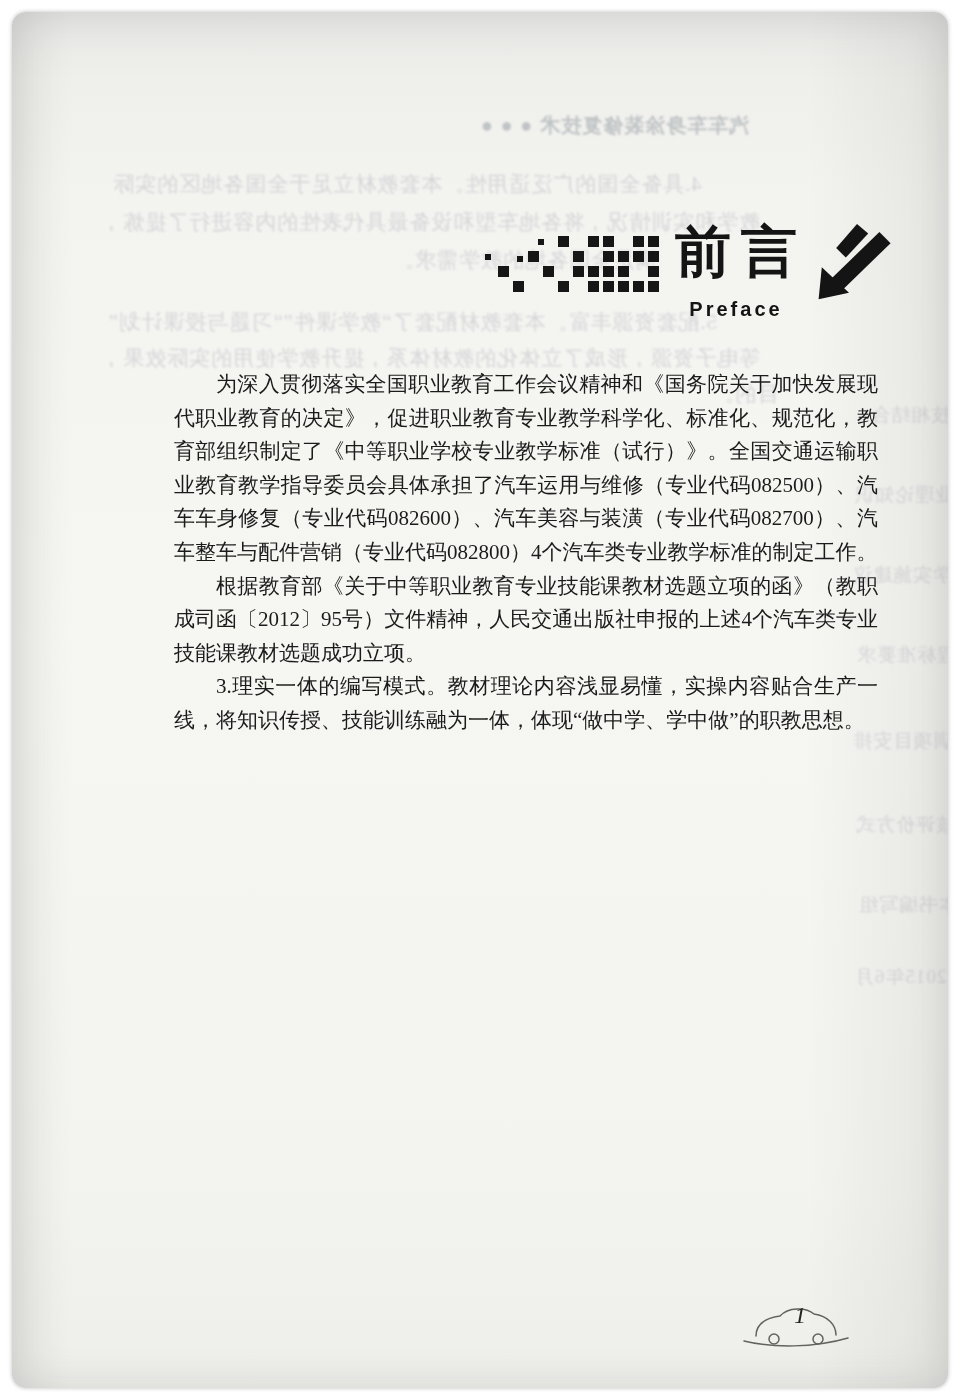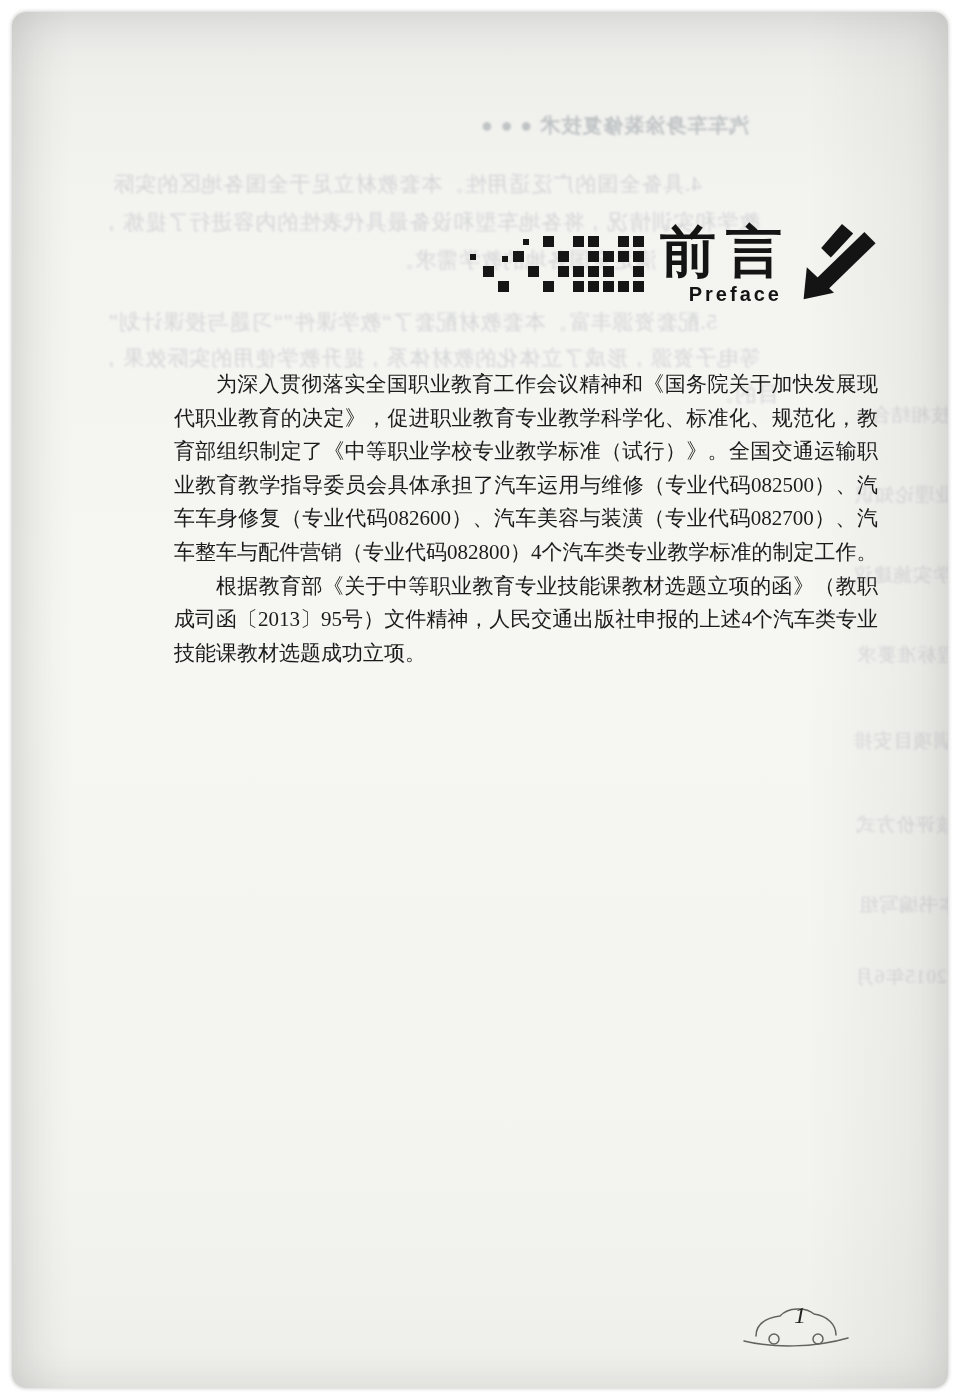--- a/index.html
+++ b/index.html
@@ -13,28 +13,28 @@
         background:linear-gradient(90deg,rgba(0,0,0,.05) 0,rgba(0,0,0,0) 60px,rgba(0,0,0,0) 85%,rgba(0,0,0,.06) 100%);}
 
   
   .bleed{position:absolute;color:#8d949c;opacity:.30;filter:blur(1.3px);
          transform:scaleX(-1);white-space:nowrap;font-size:21px;letter-spacing:1px;}
   .bleed.head{font-family:"Liberation Sans",sans-serif;font-weight:700;
               color:#7d868e;opacity:.42;font-size:20px;}
   .bleed.frag{font-size:19px;opacity:.26;}
 
   
-  .preface-header{position:absolute;top:212px;left:0;right:66px;
+  .preface-header{position:absolute;top:212px;left:0;right:51px;
         display:flex;justify-content:flex-end;align-items:flex-start;z-index:3;}
   .mosaic{margin-top:12px;margin-right:14px;}
   .title-block{text-align:right;color:#141414;}
   .preface-title{font-family:"Liberation Sans","DejaVu Sans",sans-serif;
         font-weight:900;font-size:56px;line-height:1;letter-spacing:10px;margin-right:-10px;}
   .preface-subtitle{font-family:"Liberation Sans","DejaVu Sans",sans-serif;
-        font-weight:700;font-size:20px;letter-spacing:3px;margin-top:3px;}
+        font-weight:700;font-size:20px;letter-spacing:3px;margin-top:18px;text-align:center;}
   .arrow{margin-left:12px;margin-top:-6px;}
 
   
   .content{position:absolute;top:356px;left:162px;right:70px;z-index:2;
         font-size:21px;line-height:33.6px;text-align:justify;color:#1b1b1b;}
   .content p{margin:0;text-indent:2em;}
 
   
   .pagenum{position:absolute;left:730px;top:1288px;width:110px;height:60px;z-index:2;}
   .pagenum .num{position:absolute;left:52px;top:2px;font-style:italic;
@@ -105,21 +105,22 @@
       <g fill="#141414">
         <polygon points="88,10 102,24 36,88 22,74"></polygon>
         <polygon points="12,94 16,54 50,86"></polygon>
         <polygon points="60,0 74,12 46,42 34,30"></polygon>
       </g>
     </svg>
   </div>
 
   <div class="content">
     <p>为深入贯彻落实全国职业教育工作会议精神和《国务院关于加快发展现代职业教育的决定》，促进职业教育专业教学科学化、标准化、规范化，教育部组织制定了《中等职业学校专业教学标准（试行）》。全国交通运输职业教育教学指导委员会具体承担了汽车运用与维修（专业代码082500）、汽车车身修复（专业代码082600）、汽车美容与装潢（专业代码082700）、汽车整车与配件营销（专业代码082800）4个汽车类专业教学标准的制定工作。</p>
-    <p>根据教育部《关于中等职业教育专业技能课教材选题立项的函》（教职成司函〔2013〕95号）文件精神，人民交通出版社申报的上述4个汽车类专业技能课教材选题成功立项。</p>
+    <p>根据教育部《关于中等职业教育专业技能课教材选题立项的函》（教职成司函〔2012〕95号）文件精神，人民交通出版社申报的上述4个汽车类专业技能课教材选题成功立项。</p>
+    <p>3.理实一体的编写模式。教材理论内容浅显易懂，实操内容贴合生产一线，将知识传授、技能训练融为一体，体现“做中学、学中做”的职教思想。</p>
   </div>
 
   <div class="pagenum">
     <svg width="108" height="56" viewBox="0 0 108 56">
       <g fill="none" stroke="#4a4a48" stroke-width="1.5" opacity="0.85" stroke-linecap="round">
         <path d="M14,36 C14,24 24,18 38,16 C46,7 64,7 72,14 C86,16 94,25 94,35"></path>
         <path d="M2,41 C30,48 72,48 106,38"></path>
         <circle cx="32" cy="39" r="5"></circle>
         <circle cx="76" cy="39" r="5"></circle>
       </g>

